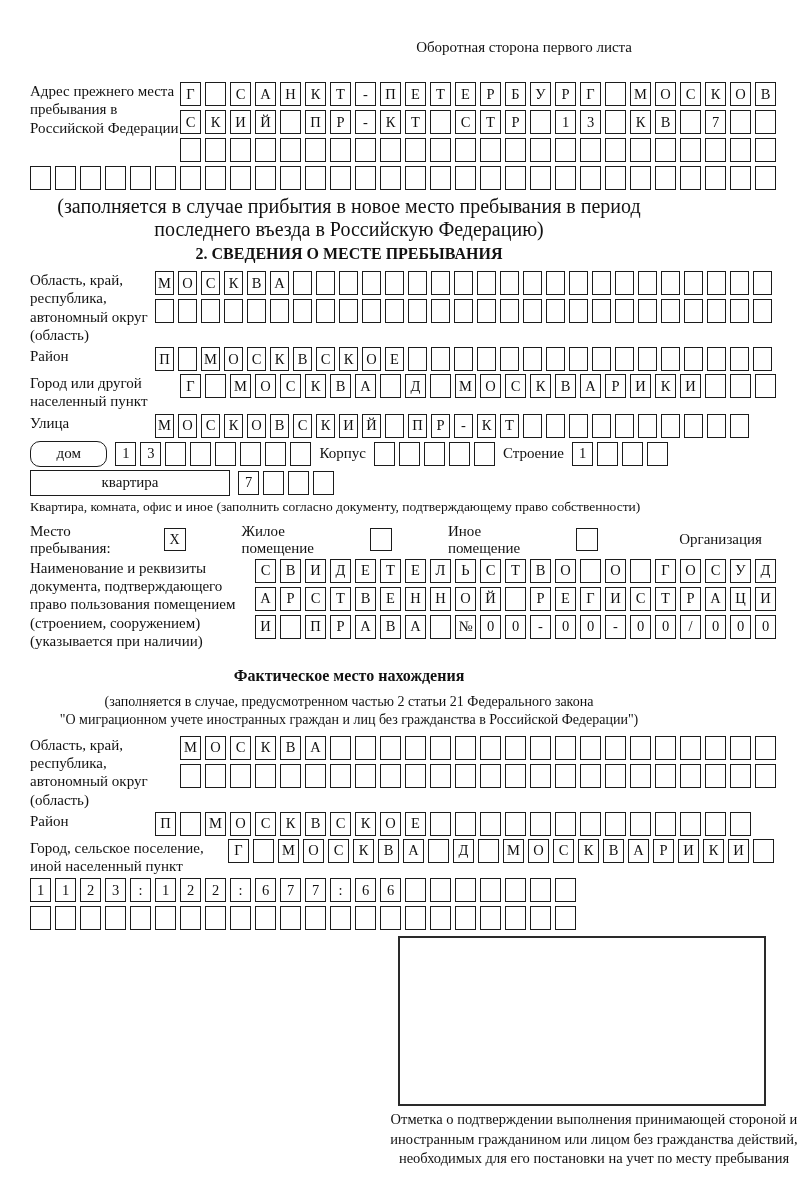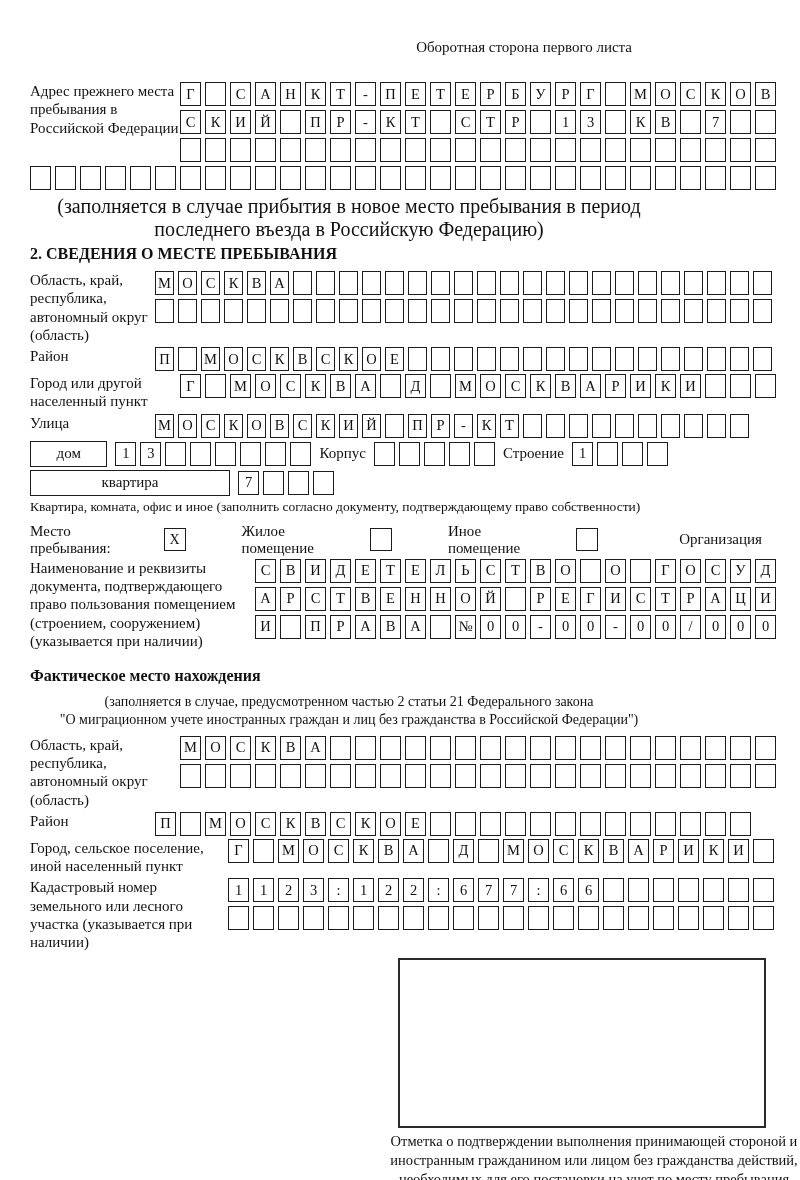--- a/index.html
+++ b/index.html
@@ -10,21 +10,21 @@
   .field{display:flex;align-items:flex-start;margin-bottom:3px;}
   .label{font-size:15px;line-height:1.22;flex:0 0 auto;}
   .rows{display:flex;flex-direction:column;gap:4px;}
   .cellrow{display:flex;gap:4px;}
   .cell{box-sizing:border-box;flex:0 0 auto;width:21px;height:24px;border:1.7px solid #1c1c1c;
         display:flex;align-items:center;justify-content:center;font-size:14.5px;background:#fff;}
   .narrow .cell{width:19px;}
   .w140{width:150px;} .w125{width:125px;} .w150{width:150px;} .w215{width:225px;} .w190{width:198px;}
   .fullrow{margin:4px 0 0 0;}
   .note-center{text-align:center;font-size:20px;margin:5px 0 4px 0;}
-  .sec-title{font-size:16px;font-weight:bold;margin:4px 0 8px 0;}
+  .sec-title{text-align:center;font-size:16px;font-weight:bold;margin:4px 0 8px 0;}
   .box-label{box-sizing:border-box;border:1.7px solid #1c1c1c;height:26px;display:flex;
              align-items:center;justify-content:center;font-size:15px;}
   .inline-row{display:flex;align-items:center;margin-bottom:3px;}
   .small-note{font-size:13.5px;margin:3px 0 8px 0;}
   .mini-label{font-size:15px;margin:0 8px;}
   .checkbox{box-sizing:border-box;width:22px;height:23px;border:1.7px solid #1c1c1c;display:flex;
             align-items:center;justify-content:center;font-size:14px;flex:0 0 auto;}
   .stay-row{display:flex;align-items:center;font-size:15px;margin:6px 0 2px 0;gap:47px;}
   .choose-note{font-size:14px;margin:2px 0 8px 205px;}
   .fact-note{text-align:center;font-size:14px;line-height:1.3;}
@@ -310,21 +310,21 @@
         <span class="cell"></span>
         <span class="cell"></span>
         <span class="cell"></span>
         <span class="cell"></span>
         <span class="cell"></span>
         <span class="cell"></span>
       </div>
   </div>
 
   <div class="inline-row">
-    <div class="box-label" style="width:165px;">дом</div>
+    <div class="box-label" style="width:165px;border-radius:10px;">дом</div>
     <div class="cellrow" style="margin-left:8px;">
         <span class="cell">1</span>
         <span class="cell">3</span>
         <span class="cell"></span>
         <span class="cell"></span>
         <span class="cell"></span>
         <span class="cell"></span>
         <span class="cell"></span>
         <span class="cell"></span>
       </div>
@@ -557,21 +557,20 @@
         <span class="cell">А</span>
         <span class="cell">Р</span>
         <span class="cell">И</span>
         <span class="cell">К</span>
         <span class="cell">И</span>
         <span class="cell"></span>
       </div>
   </div>
 
   <div class="field">
-    <div class="label w190">Кадастровый номер земельного или лесного участка (указывается при наличии)</div>
     <div class="rows">
       <div class="cellrow">
           <span class="cell">1</span>
           <span class="cell">1</span>
           <span class="cell">2</span>
           <span class="cell">3</span>
           <span class="cell">:</span>
           <span class="cell">1</span>
           <span class="cell">2</span>
           <span class="cell">2</span>

